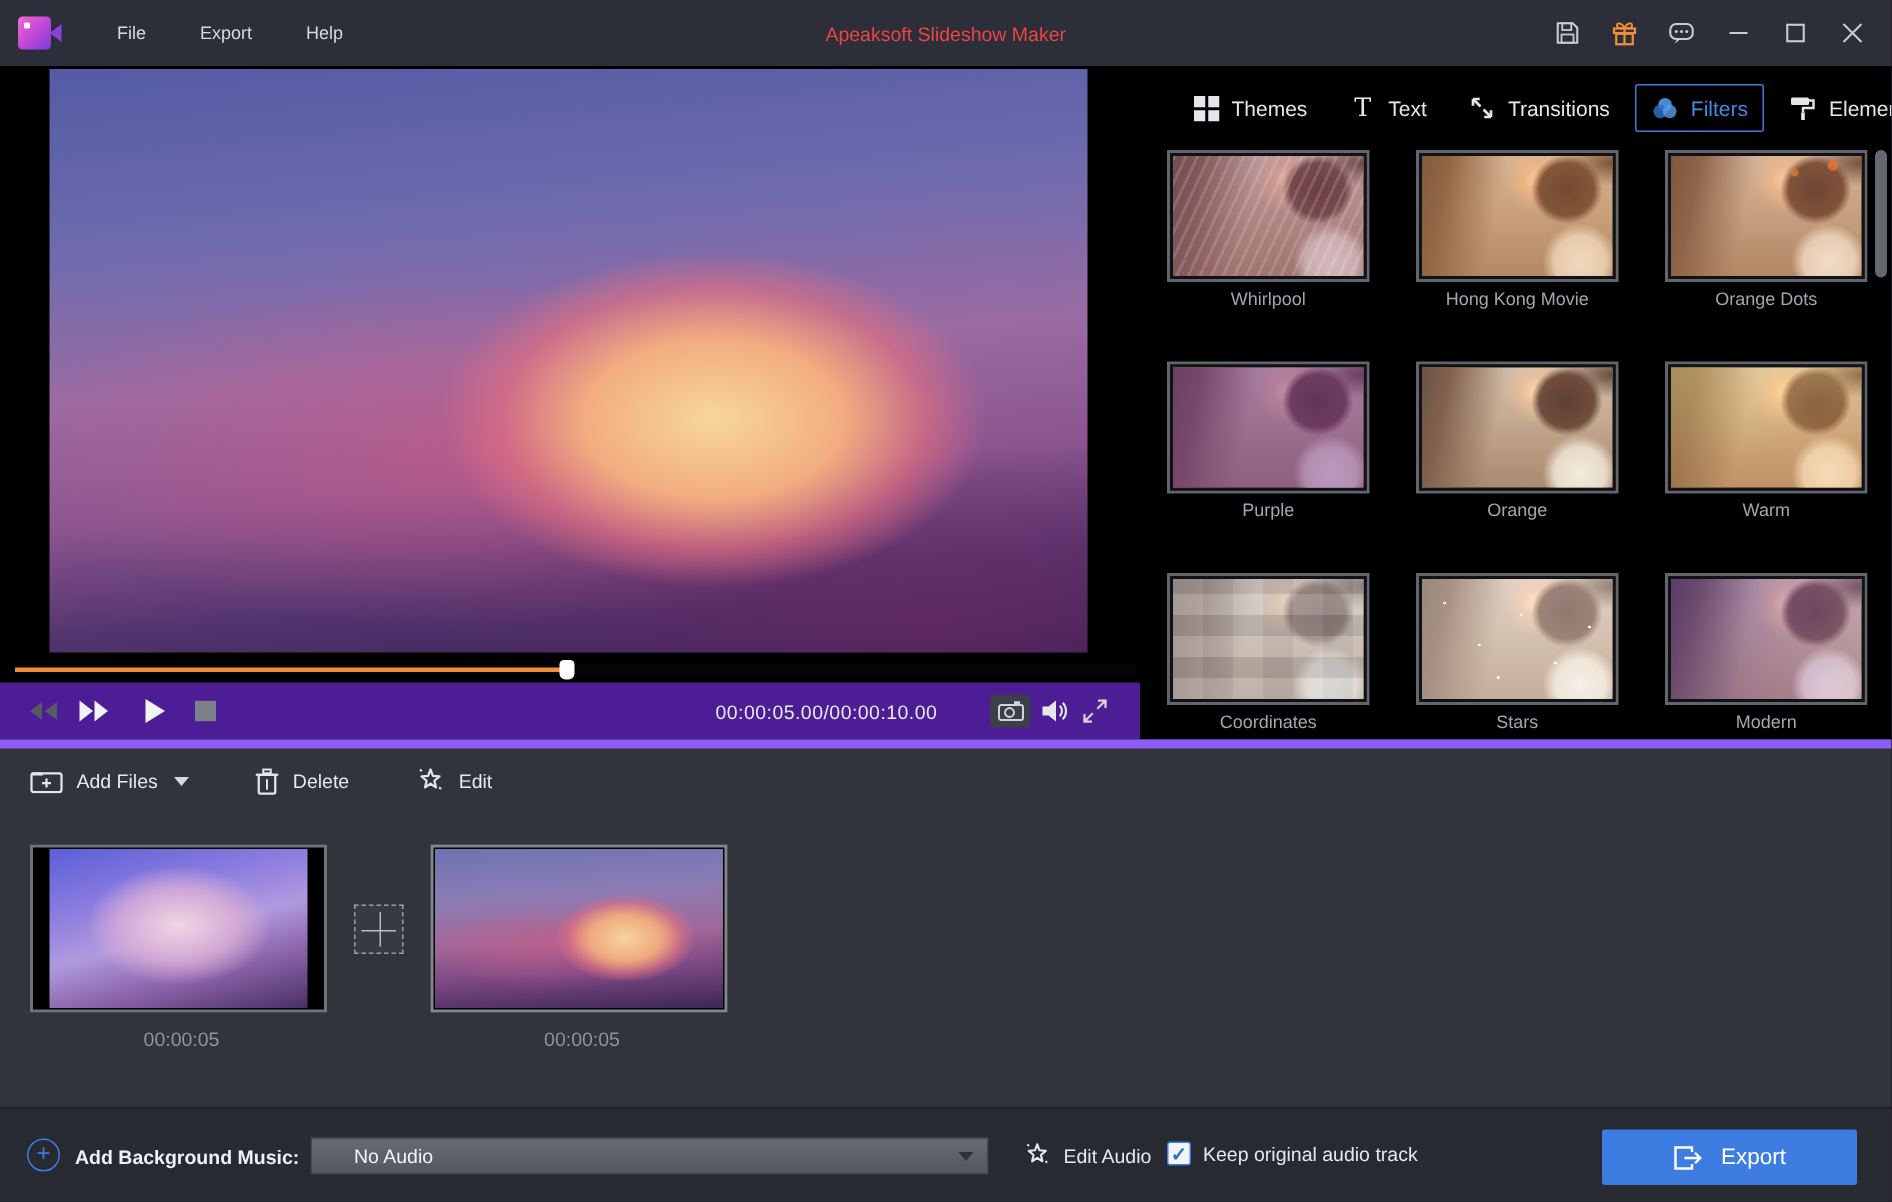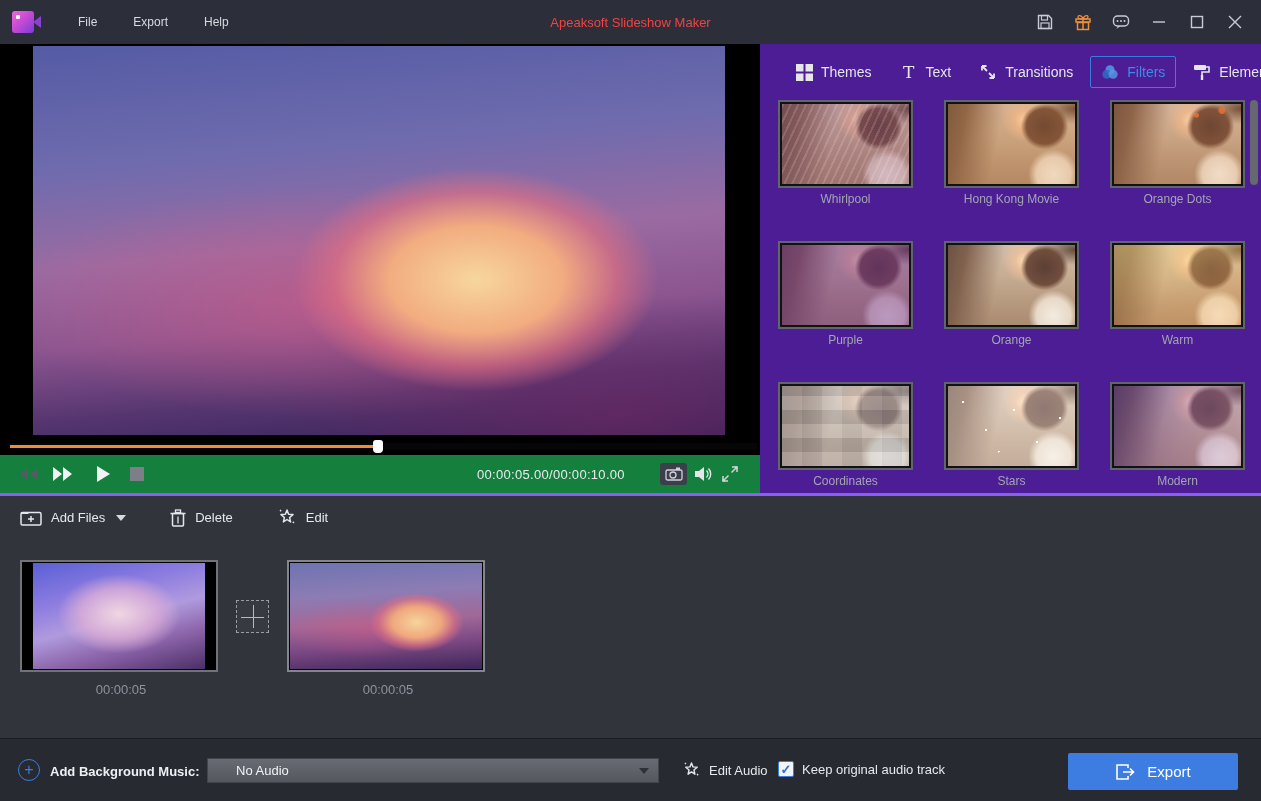--- a/index.html
+++ b/index.html
@@ -28,30 +28,30 @@
   .preview-img { position:absolute; left:33px; top:2px; width:692px; height:389px;
     background:
       radial-gradient(ellipse 33% 36% at 64% 60%, #f7d69e 0%, #f2ac80 38%, rgba(224,112,130,.65) 62%, rgba(224,112,130,0) 80%),
       radial-gradient(ellipse 62% 40% at 42% 66%, rgba(214,92,132,.55) 0%, rgba(214,92,132,0) 75%),
       radial-gradient(ellipse 70% 45% at 85% 95%, rgba(120,40,100,.55) 0%, rgba(120,40,100,0) 70%),
       linear-gradient(175deg,#545ba4 0%,#6f6bae 28%,#9a6ba2 50%,#8c5590 68%,#55356f 84%,#332156 100%); }
   .seekbar { position:absolute; left:10px; right:3px; top:399px; height:7px; background:#060607; }
   .seek-fill { position:absolute; left:0; top:2px; height:3px; width:49.3%; background:#ef8e3a; }
   .seek-handle { position:absolute; left:calc(49.3% - 5px); top:-3px; width:10px; height:13px;
     background:#fff; border-radius:3px 3px 4px 4px; }
-  .controls { position:absolute; left:0; top:411px; width:760px; height:38px; background:#15803d;
+  .controls { position:absolute; left:0; top:411px; width:760px; height:38px; background:#4c1d95;
     display:flex; align-items:center; }
   .pb-btn { width:34px; height:30px; display:flex; align-items:center; justify-content:center; }
   .time { position:absolute; left:477px; color:#e9eaee; font-size:13px; letter-spacing:.3px; }
   .snap-btn { position:absolute; left:660px; width:27px; height:22px; background:#3c3f4a; border-radius:3px;
     display:flex; align-items:center; justify-content:center; }
   .vol-btn { position:absolute; left:693px; } .fs-btn { position:absolute; left:721px; }
 
   
-  .panel { position:absolute; left:760px; top:0; width:501px; height:449px; background:#4c1d95; overflow:hidden; }
+  .panel { position:absolute; left:760px; top:0; width:501px; height:449px; background:#000000; overflow:hidden; }
   .tabs { display:flex; align-items:center; height:56px; padding-left:24px; gap:6px; }
   .tab { display:flex; align-items:center; gap:8px; color:#e4e6ea; font-size:14px;
     padding:6px 10px; border:1px solid transparent; border-radius:2px; }
   .tab.active { border-color:#3c7ce0; color:#3e8ae8;text-align:center; }
   .t-ic { width:18px; height:18px; display:inline-flex; align-items:center; justify-content:center; }
   .text-t { font-family:"DejaVu Serif", serif; font-size:17px; color:#e4e6ea; line-height:1; }
   .grid { position:absolute; left:0; top:56px; width:485px; height:393px; padding-left:18px;
     display:flex; flex-wrap:wrap; column-gap:13px; row-gap:7px; align-content:flex-start; overflow:hidden;gap:31px; }
   .cell { width:135px; }
   .thumb { width:135px; height:88px; border:2px solid #62656e; outline:2px solid #111216; outline-offset:-4px;
@@ -87,21 +87,21 @@
   .f-mosaic::after { background:
       repeating-linear-gradient(0deg, rgba(255,255,255,.18) 0 8px, rgba(60,30,20,.18) 8px 16px),
       repeating-linear-gradient(90deg, rgba(255,240,230,.22) 0 8px, rgba(120,60,40,.22) 8px 16px); }
   .f-sketch { filter:grayscale(1) brightness(1.1); } .f-sketch::after { background:rgba(255,255,255,.78); }
   .flabel { height:22px; display:flex; align-items:center; justify-content:center;
     color:#a2a6b0; font-size:12px; }
   .vscroll { position:absolute; right:3px; top:56px; width:8px; height:85px; background:#656870; border-radius:4px; }
 
   
   .middle { position:absolute; left:0; top:493px; width:1261px; height:245px; background:#32343c;
-    border-top:3px solid #8b5cf6;padding-left:18px; }
+    border-top:6px solid #8b5cf6;padding-left:18px; }
   .mtoolbar { position:absolute; left:20px; top:12px; display:flex; align-items:center; gap:44px; }
   .mtool { display:flex; align-items:center; gap:9px; color:#e6e8ec; font-size:13px; }
   .caret-down { width:0; height:0; border-left:5px solid transparent; border-right:5px solid transparent;
     border-top:6px solid #d8dae0; margin-left:2px; }
   .clip { position:absolute; top:64px; width:198px; height:112px; border:2px solid #70737c; background:#000; }
   .clip1 { left:20px; } .clip2 { left:287px; border-color:#83868e; }
   .clip1 .img { position:absolute; left:11px; right:11px; top:1px; bottom:1px;
     background:
       radial-gradient(ellipse 50% 52% at 50% 48%, #f0d6e2 0%, rgba(223,176,215,.75) 45%, rgba(223,176,215,0) 72%),
       linear-gradient(165deg,#5a60d6 0%,#8c7ce0 30%,#b09ade 52%,#8a62a8 74%,#4a2f66 100%); }

